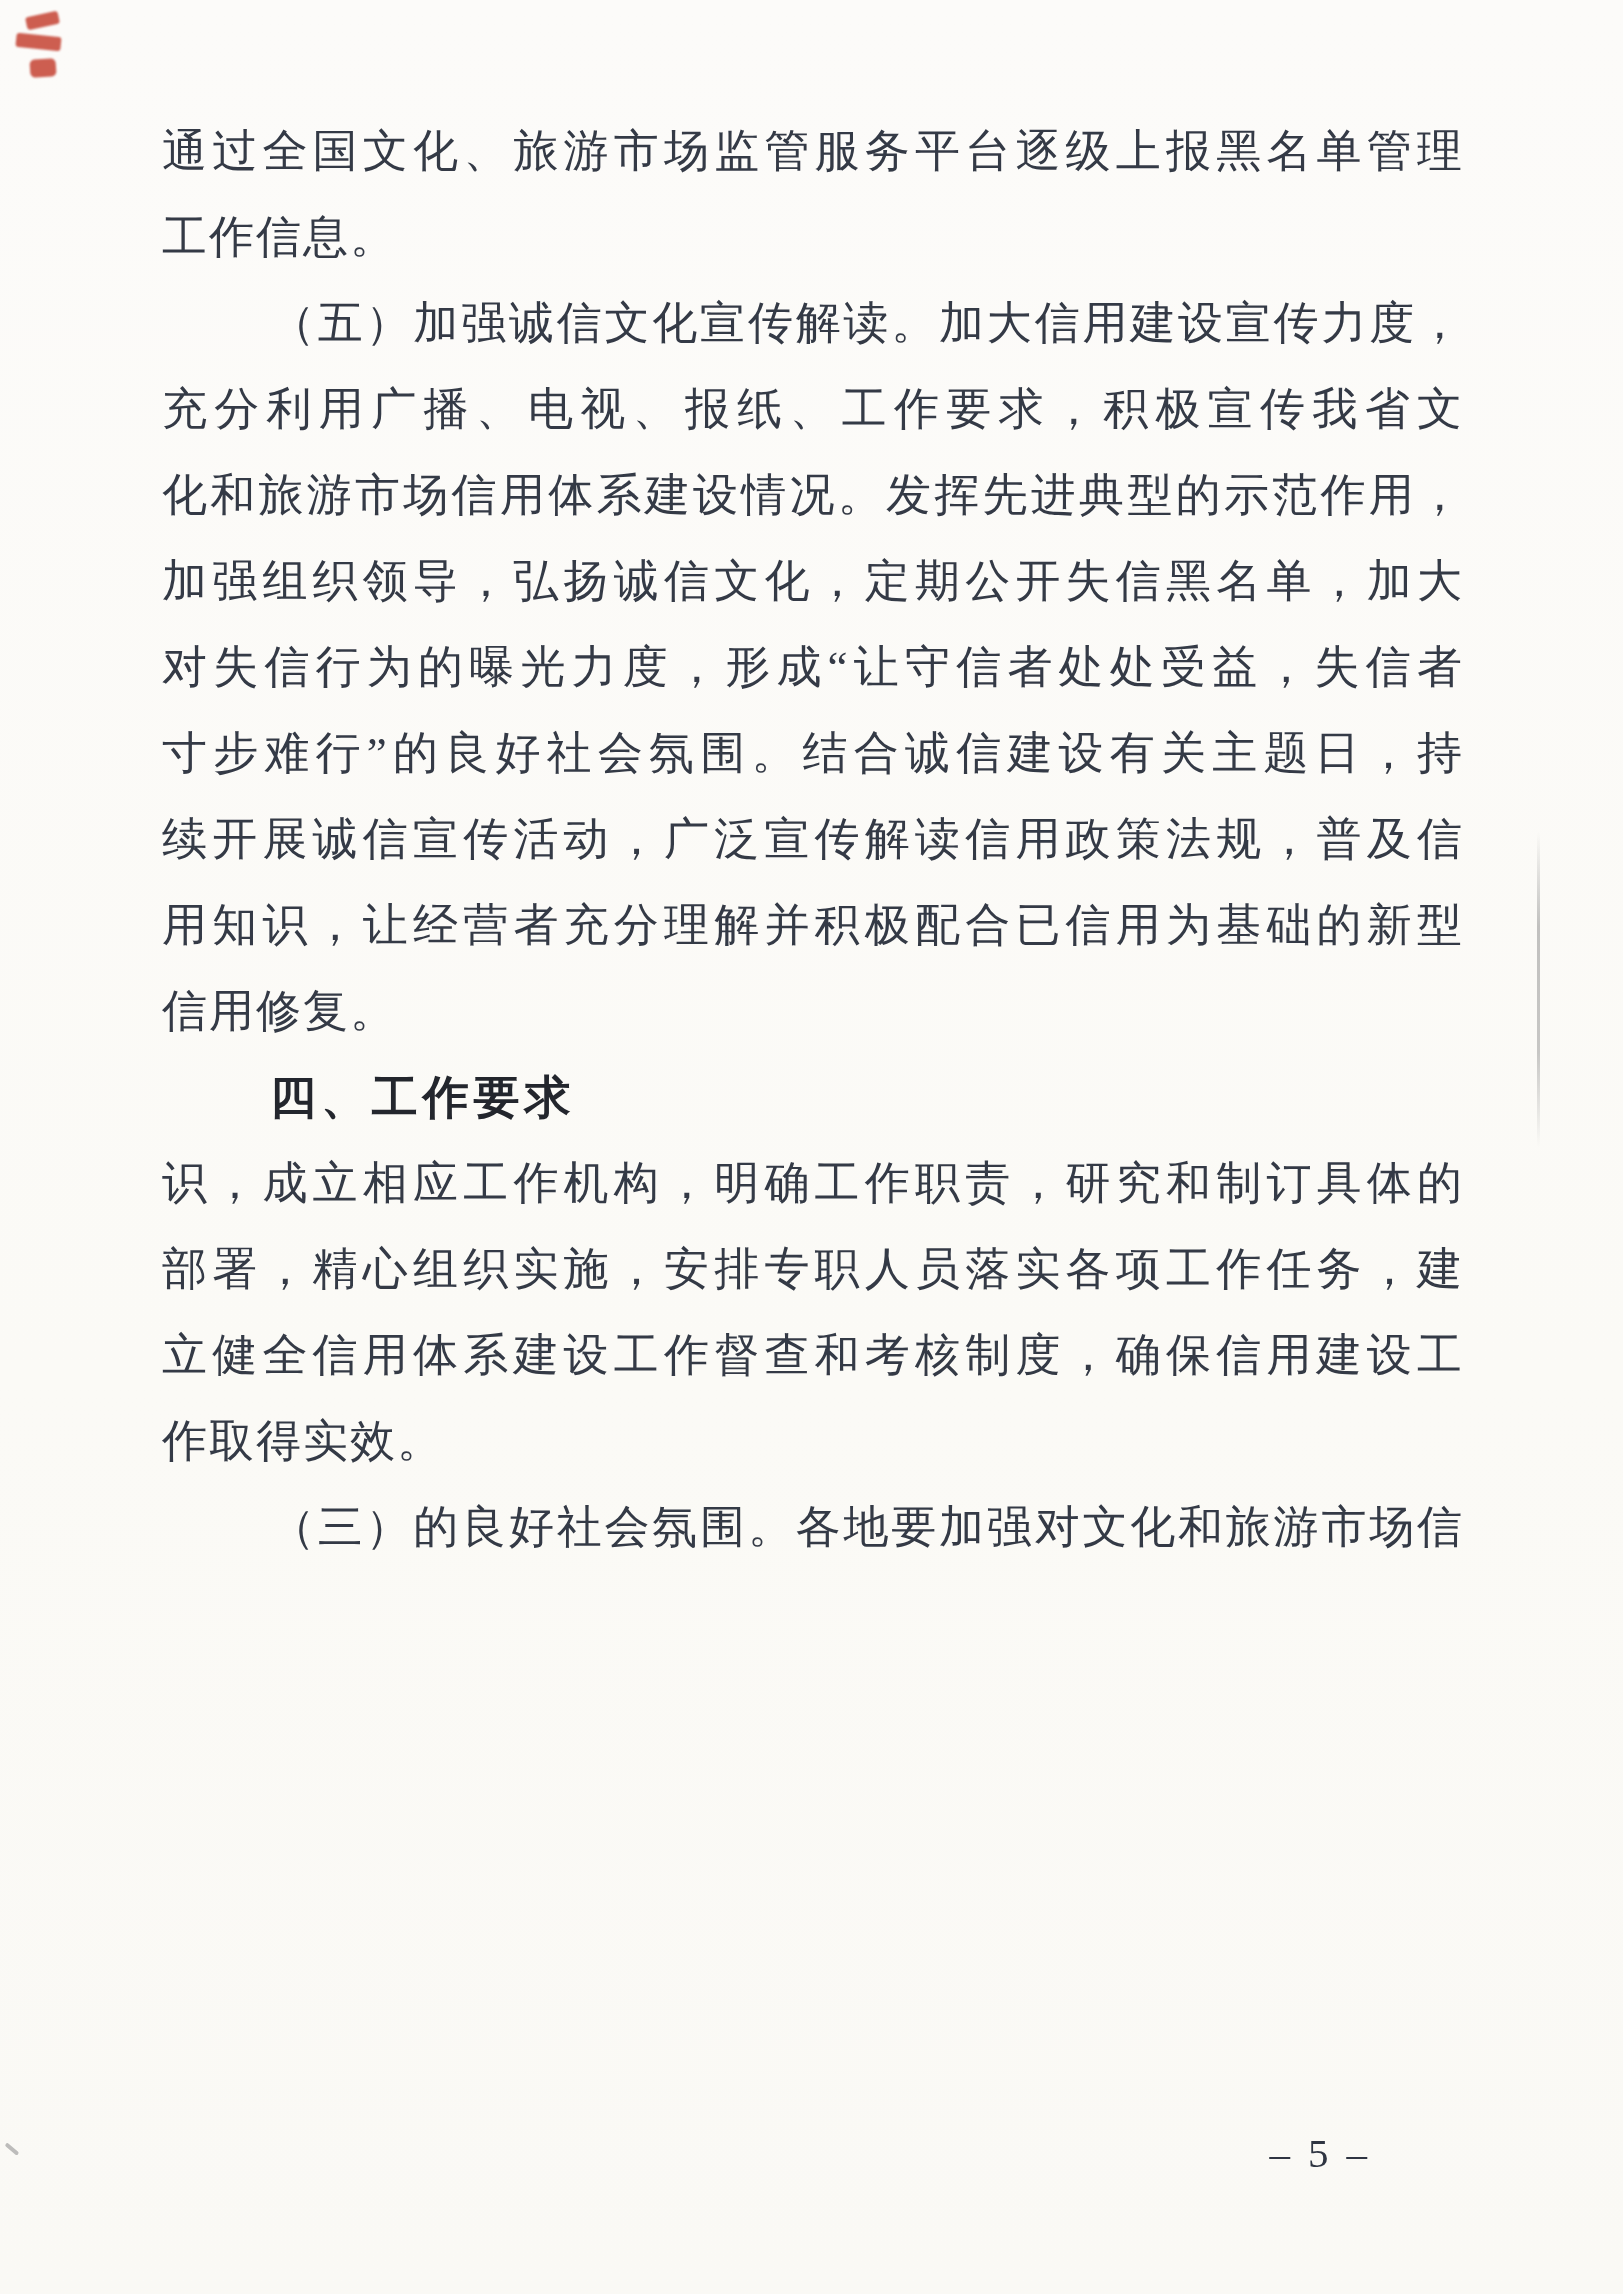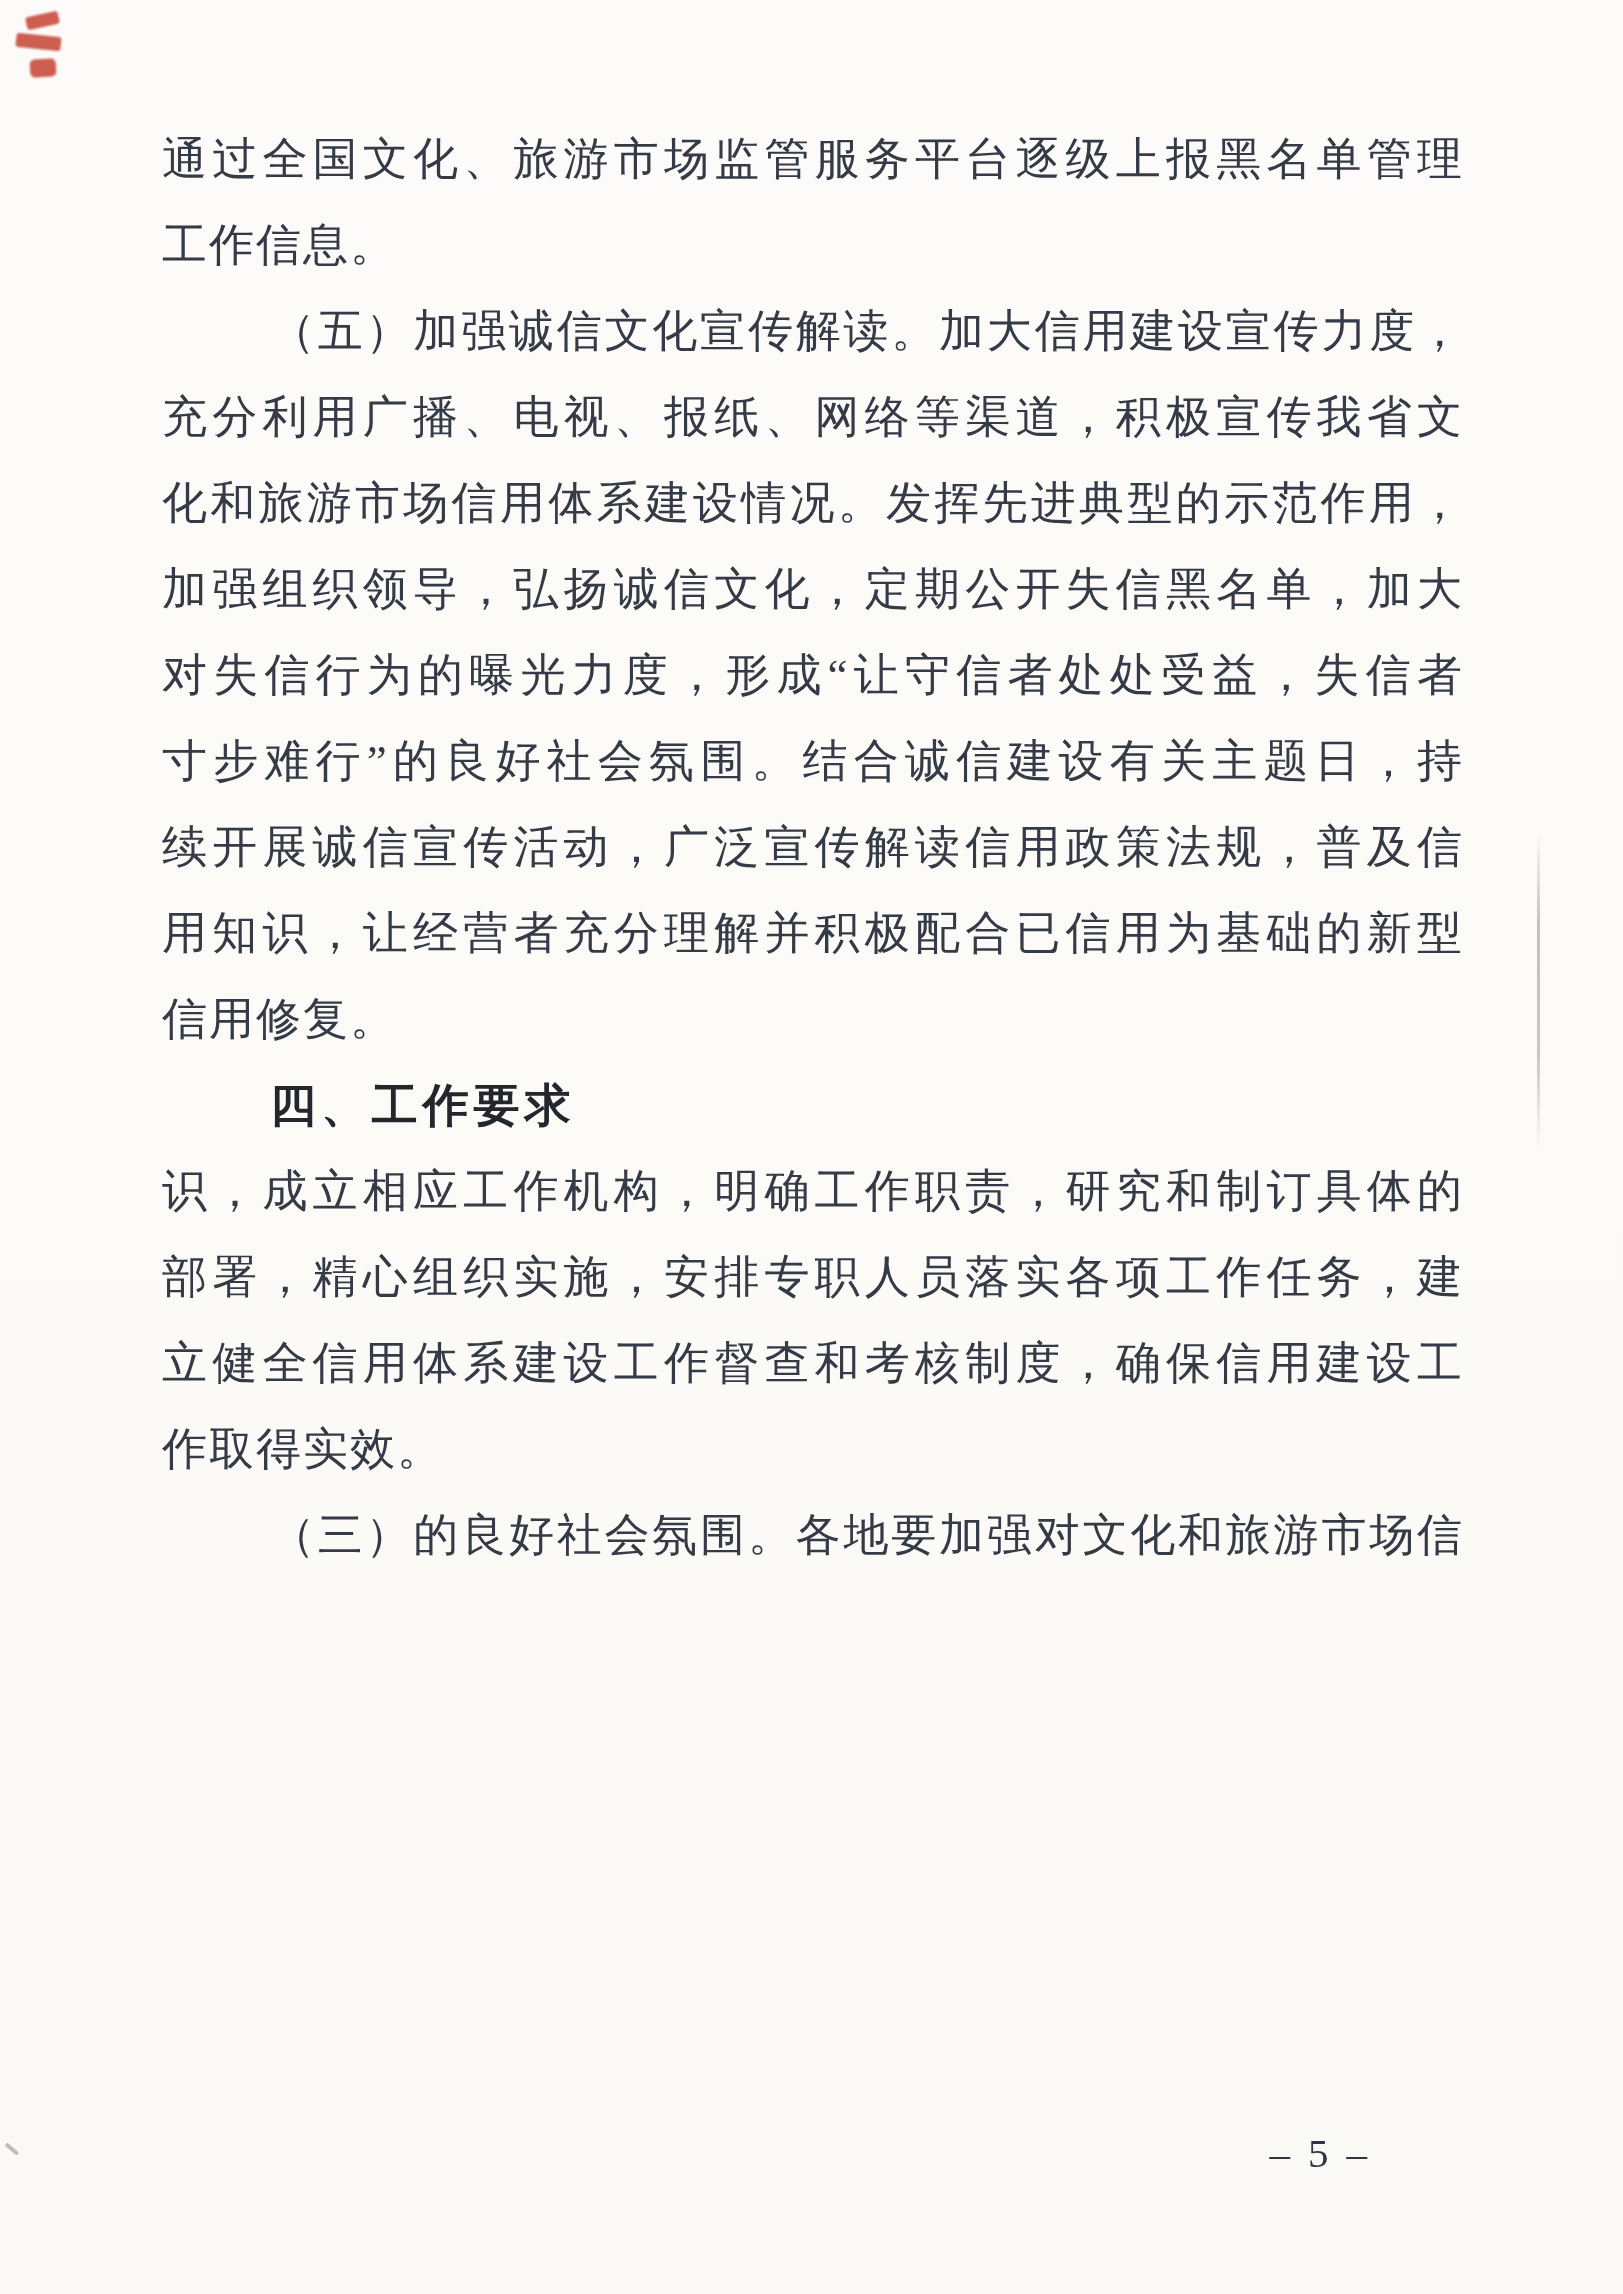--- a/index.html
+++ b/index.html
@@ -10,21 +10,21 @@
     font-family: "Liberation Serif", "DejaVu Serif", serif;
     overflow: hidden;
   }
   .page {
     position: absolute; inset: 0;
     background: linear-gradient(180deg, #fcfbf9 0%, #fbfaf6 60%, #faf9f5 100%);
   }
   
   .content {
     position: absolute;
-    left: 162px; top: 116px;
+    left: 162px; top: 108px;
     width: 1302px;
   }
   .line {
     height: 86px;
     line-height: 86px;
     font-size: 45px;
     letter-spacing: 2px;
     color: #343a46;
     text-align: justify;
     text-justify: inter-character;
@@ -85,21 +85,21 @@
 
   <main class="content">
 
     <section class="paragraph">
       <div class="line full">通过全国文化、旅游市场监管服务平台逐级上报黑名单管理</div>
       <div class="line end">工作信息。</div>
     </section>
 
     <section class="paragraph">
       <div class="line full indent">（五）加强诚信文化宣传解读。加大信用建设宣传力度，</div>
-      <div class="line full">充分利用广播、电视、报纸、网络等渠道，积极宣传我省文</div>
+      <div class="line full">充分利用广播、电视、报纸、工作要求，积极宣传我省文</div>
       <div class="line full">化和旅游市场信用体系建设情况。发挥先进典型的示范作用，</div>
       <div class="line full">加强组织领导，弘扬诚信文化，定期公开失信黑名单，加大</div>
       <div class="line full">对失信行为的曝光力度，形成“让守信者处处受益，失信者</div>
       <div class="line full">寸步难行”的良好社会氛围。结合诚信建设有关主题日，持</div>
       <div class="line full">续开展诚信宣传活动，广泛宣传解读信用政策法规，普及信</div>
       <div class="line full">用知识，让经营者充分理解并积极配合已信用为基础的新型</div>
       <div class="line end">信用修复。</div>
     </section>
 
     <section class="paragraph">

